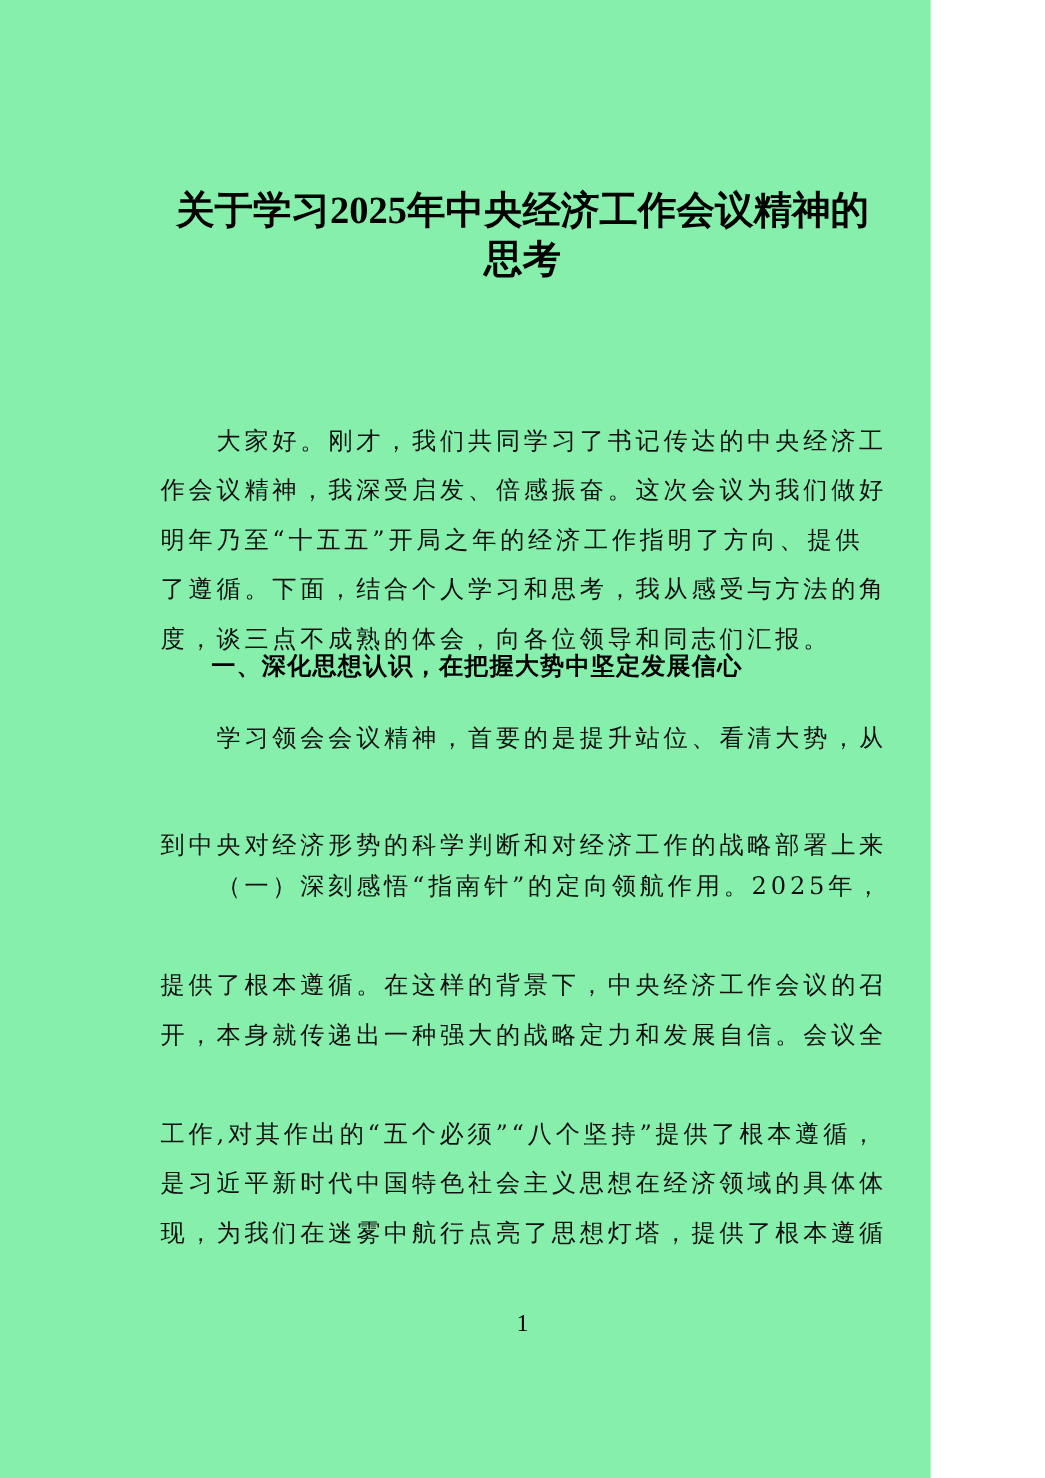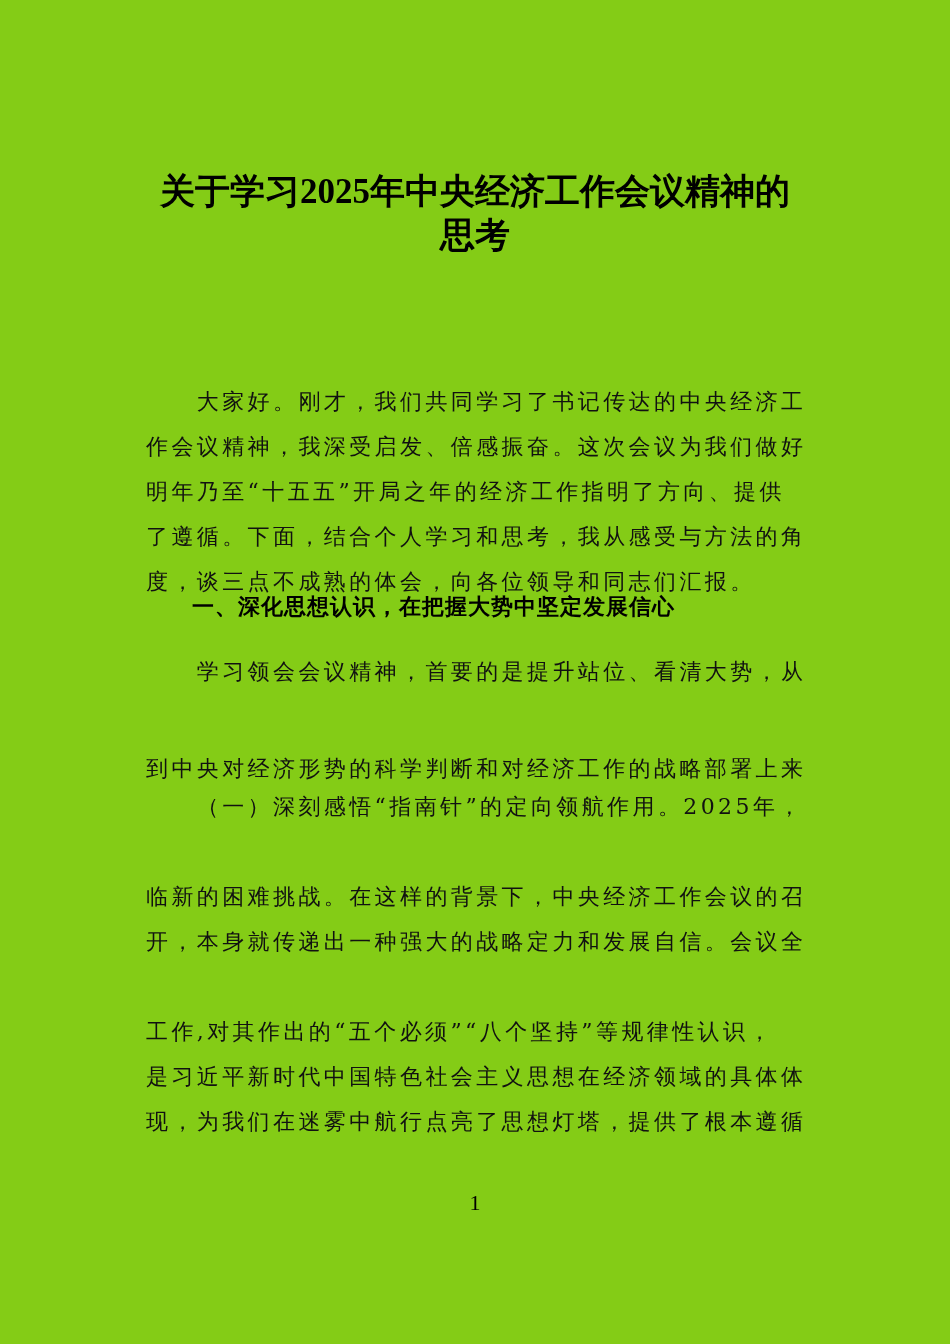--- a/index.html
+++ b/index.html
@@ -1,18 +1,18 @@
 <!DOCTYPE html>
 <html><head>
 <meta charset="utf-8">
 <style>
   html, body { margin: 0; padding: 0; background: #ffffff; }
   body { width: 950px; height: 1344px; position: relative; overflow: hidden;
          font-family: "DejaVu Serif", "Liberation Serif", serif; color: #111; }
-  .page { position: absolute; left: 0; top: 0; width: 950px; height: 1344px; background: #84cc16; }
+  .page { position: absolute; left: 0; top: 0; width: 846px; height: 1344px; background: #86efac; }
   .title { position: absolute; left: 100px; width: 750px; text-align: center;
            font-family: "Liberation Serif", "DejaVu Serif", serif; font-weight: bold;
            font-size: 35px; line-height: 40px; color: #000; letter-spacing: 0px; white-space: nowrap; }
   .t1 { top: 172px; }
   .t2 { top: 216px; }
   .line { position: absolute; left: 146px; width: 662px; font-size: 22px; line-height: 30px;
           white-space: nowrap; letter-spacing: 3.4px; color: #111; }
   .heading { font-family: "DejaVu Sans", "Liberation Sans", sans-serif; font-weight: bold; letter-spacing: 1px; color: #000; }
   .pagenum { position: absolute; top: 1190px; left: 0; width: 950px; text-align: center;
              font-family: "Liberation Serif", serif; font-size: 22px; color: #000; }
@@ -26,20 +26,20 @@
 
   <div class="line" style="top:387px">　　大家好。刚才，我们共同学习了书记传达的中央经济工</div>
   <div class="line" style="top:432px">作会议精神，我深受启发、倍感振奋。这次会议为我们做好</div>
   <div class="line" style="top:477px">明年乃至“十五五”开局之年的经济工作指明了方向、提供</div>
   <div class="line" style="top:522px">了遵循。下面，结合个人学习和思考，我从感受与方法的角</div>
   <div class="line" style="top:567px">度，谈三点不成熟的体会，向各位领导和同志们汇报。</div>
   <div class="line heading" style="top:592px">　　一、深化思想认识，在把握大势中坚定发展信心</div>
   <div class="line" style="top:657px">　　学习领会会议精神，首要的是提升站位、看清大势，从</div>
   <div class="line" style="top:754px">到中央对经济形势的科学判断和对经济工作的战略部署上来</div>
   <div class="line" style="top:792px">　　（一）深刻感悟“指南针”的定向领航作用。2025年，</div>
-  <div class="line" style="top:882px">临新的困难挑战。在这样的背景下，中央经济工作会议的召</div>
+  <div class="line" style="top:882px">提供了根本遵循。在这样的背景下，中央经济工作会议的召</div>
   <div class="line" style="top:927px">开，本身就传递出一种强大的战略定力和发展自信。会议全</div>
-  <div class="line" style="top:1017px">工作,对其作出的“五个必须”“八个坚持”等规律性认识，</div>
+  <div class="line" style="top:1017px">工作,对其作出的“五个必须”“八个坚持”提供了根本遵循，</div>
   <div class="line" style="top:1062px">是习近平新时代中国特色社会主义思想在经济领域的具体体</div>
   <div class="line" style="top:1107px">现，为我们在迷雾中航行点亮了思想灯塔，提供了根本遵循</div>
 
   <div class="pagenum">1</div>
 </div>
 
 </body></html>

